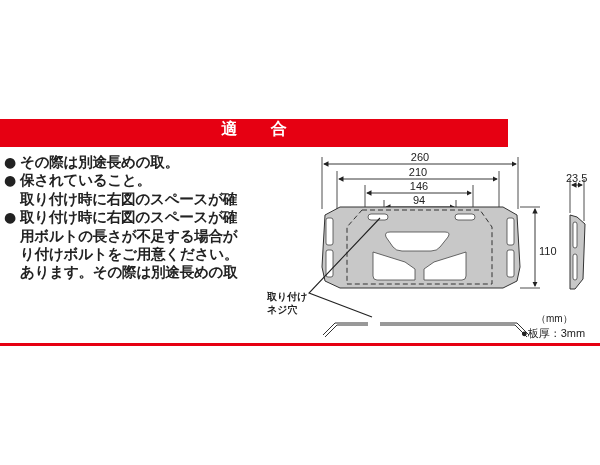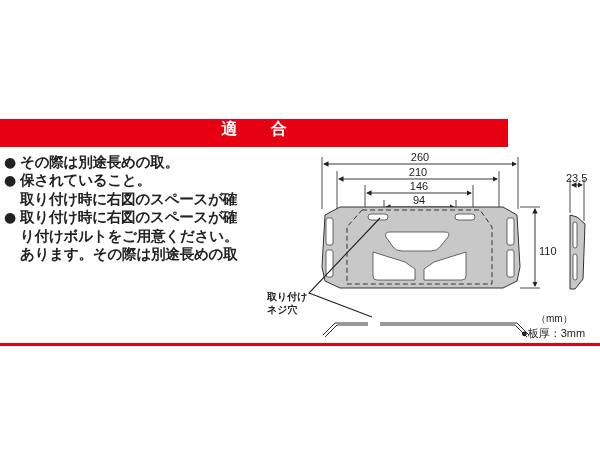--- a/index.html
+++ b/index.html
@@ -30,20 +30,21 @@
     <div>その際は別途長めの取。</div>
   </div>
   <div class="note">
     <span class="bullet">●</span>
     <div>保されていること。</div>
     <div>取り付け時に右図のスペースが確</div>
   </div>
   <div class="note">
     <span class="bullet">●</span>
     <div>取り付け時に右図のスペースが確</div>
+    <div>用ボルトの長さが不足する場合が</div>
     <div>り付けボルトをご用意ください。</div>
     <div>あります。その際は別途長めの取</div>
   </div>
 </div>
 
 <div class="diagram">
   <svg width="345" height="196" viewBox="0 0 345 196" xmlns="http://www.w3.org/2000/svg">
     <defs>
       <marker id="arr" markerWidth="6" markerHeight="6" refX="5" refY="3" orient="auto-start-reverse">
         <path d="M0,0 L6,3 L0,6 z" fill="#222"></path>

